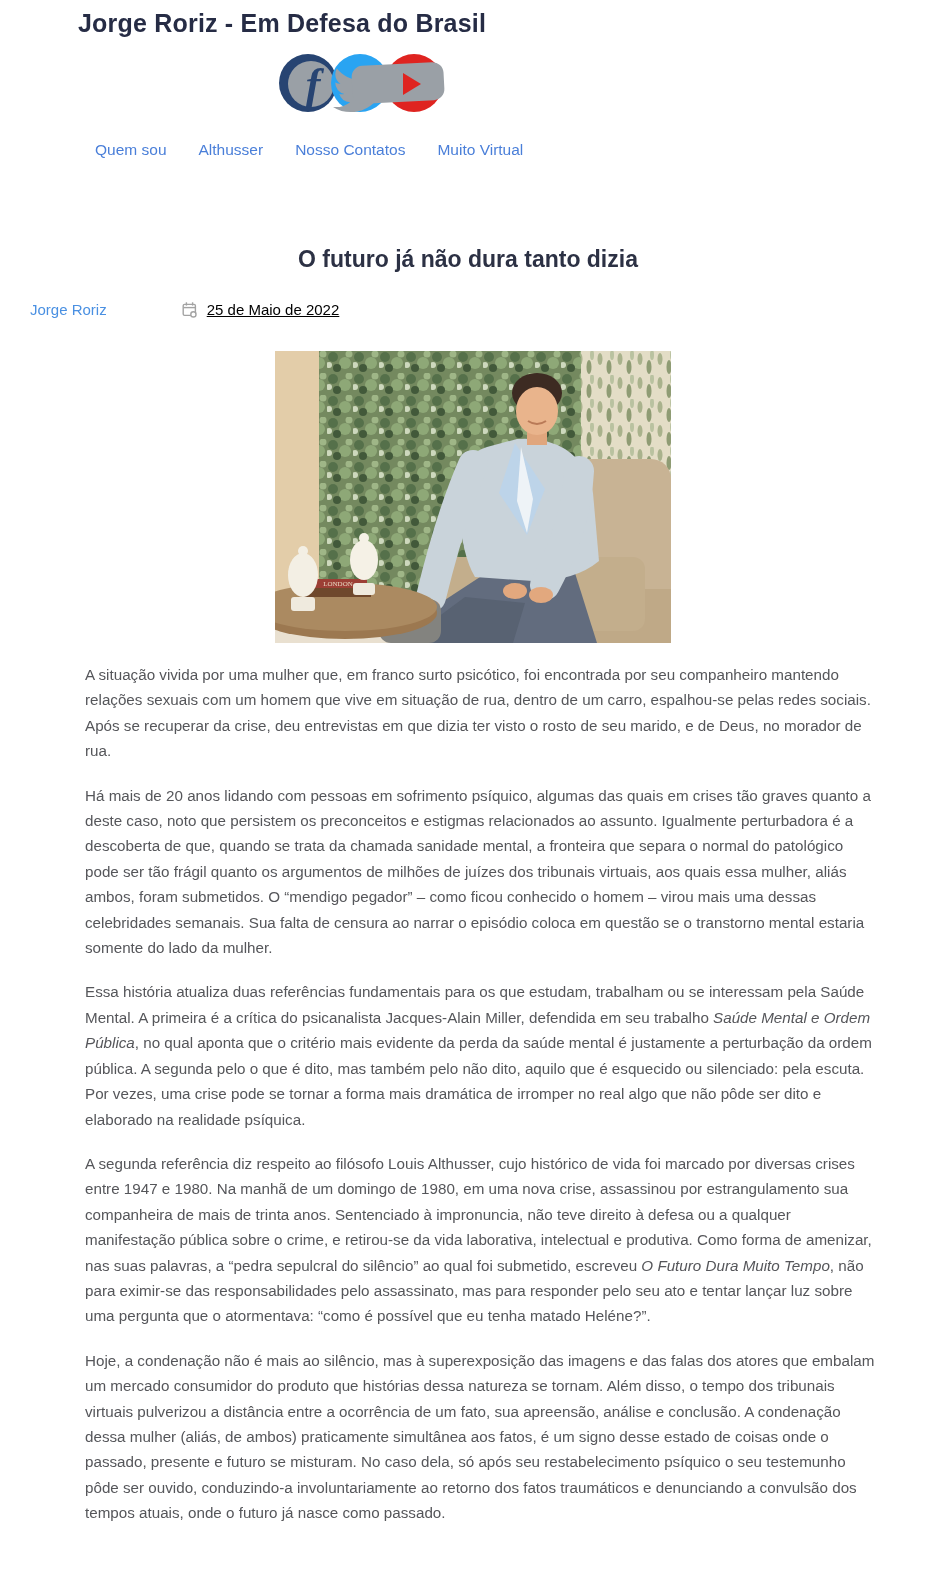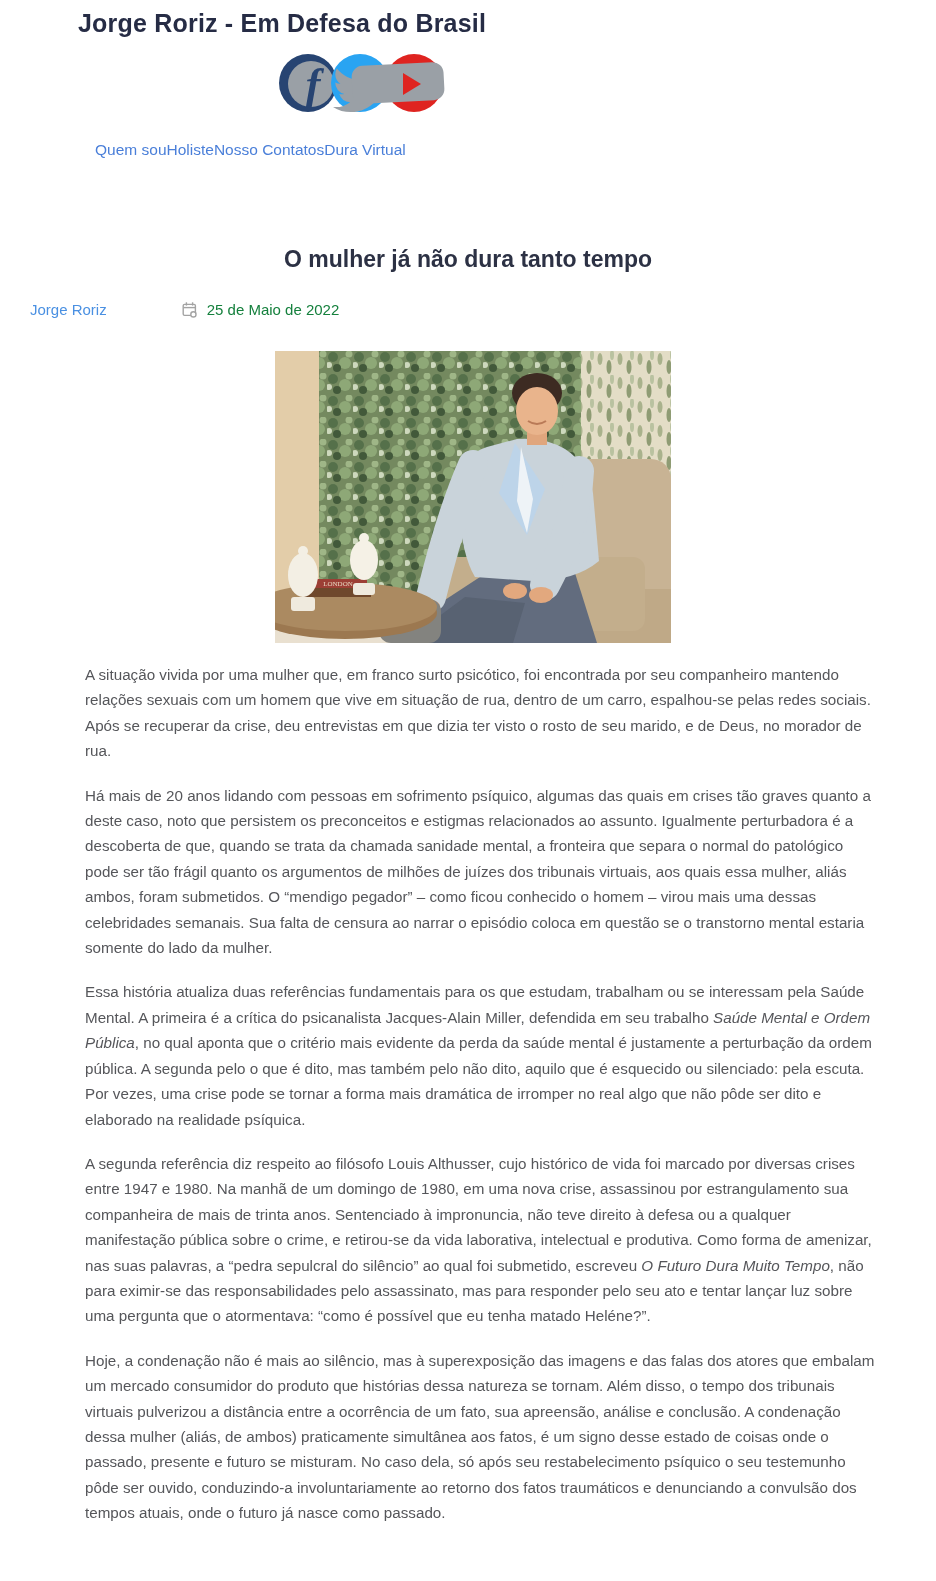--- a/index.html
+++ b/index.html
@@ -12,37 +12,37 @@
   
   .site-title {
     margin:8px 0 0 78px;
     font-size:25px; line-height:30px; font-weight:bold;
     color:#262c45; letter-spacing:0.2px;
   }
   .top-social { display:flex; align-items:center; margin:14px 0 0 277px; height:62px; }
   .top-social a { display:block; height:62px; text-decoration:none; }
   .top-social a + a { margin-left:-10px; }
   
-  .main-nav { display:flex; margin:26px 0 0 95px; }
+  .main-nav { display:flex; gap:32px; margin:26px 0 0 95px; }
   .nav-link {
     font-size:15.5px; line-height:19px; color:#4a7fd9;
     text-decoration:none; cursor:pointer;
   }
   
   .article-title {
     margin-top:86px; text-align:center;
     font-size:23px; line-height:28px; font-weight:bold; color:#2c3144;
   }
   .article-meta {
     display:flex; align-items:center;
     margin:26px 0 5px 30px; height:20px;
   }
   .author-link { color:#4a90e2; font-size:15px; text-decoration:none; cursor:pointer; }
   .meta-cal { margin-left:74px; display:flex; align-items:center; }
-  .meta-date { margin-left:9px; color:#15803d; font-size:15px; }
+  .meta-date { margin-left:9px; color:#000000; font-size:15px;text-decoration:underline; }
   .article-figure { width:396px; height:292px; margin:32px 0 0 275px; overflow:hidden; }
   .article-content { width:790px; margin-left:85px; }
   .article-byline {
     margin-top:69px; font-style:italic; font-size:15px; line-height:25px; color:#55565a;
   }
   .para { margin-top:19px; font-size:15.2px; line-height:25.4px; color:#55565a; }
   .para em { font-style:italic; }
 </style>
 </head>
 <body>
@@ -72,28 +72,28 @@
         <svg width="96" height="62" viewBox="0 0 96 62">
           <circle cx="63" cy="31" r="29" fill="#df2420"></circle>
           <rect x="1" y="12" width="92" height="38" rx="11" fill="#9aa0a6" transform="rotate(-3 47 31)"></rect>
           <polygon points="52,21 52,43 70,32" fill="#df2420"></polygon>
         </svg>
       </a>
     </div>
 
     <nav class="main-nav">
         <a class="nav-link" href="#">Quem sou</a>
-        <a class="nav-link" href="#">Holiste</a>
+        <a class="nav-link" href="#">Althusser</a>
         <a class="nav-link" href="#">Nosso Contatos</a>
-        <a class="nav-link" href="#">Dura Virtual</a>
+        <a class="nav-link" href="#">Muito Virtual</a>
       </nav>
   </header>
 
   <main>
-    <h2 class="article-title">O mulher já não dura tanto tempo</h2>
+    <h2 class="article-title">O futuro já não dura tanto dizia</h2>
 
     <div class="article-meta">
       <a class="author-link" href="#">Jorge Roriz</a>
       <span class="meta-cal">
         <svg width="17" height="17" viewBox="0 0 17 17" fill="none" stroke="#a3a3a3" stroke-width="1.4">
           <rect x="2.2" y="3.4" width="12.2" height="11" rx="1.4"></rect>
           <line x1="5.4" y1="1.3" x2="5.4" y2="4.6"></line>
           <line x1="11.6" y1="1.3" x2="11.6" y2="4.6"></line>
           <line x1="2.4" y1="6.6" x2="14.2" y2="6.6"></line>
           <circle cx="12.4" cy="13.4" r="2.6" fill="#ffffff"></circle>

